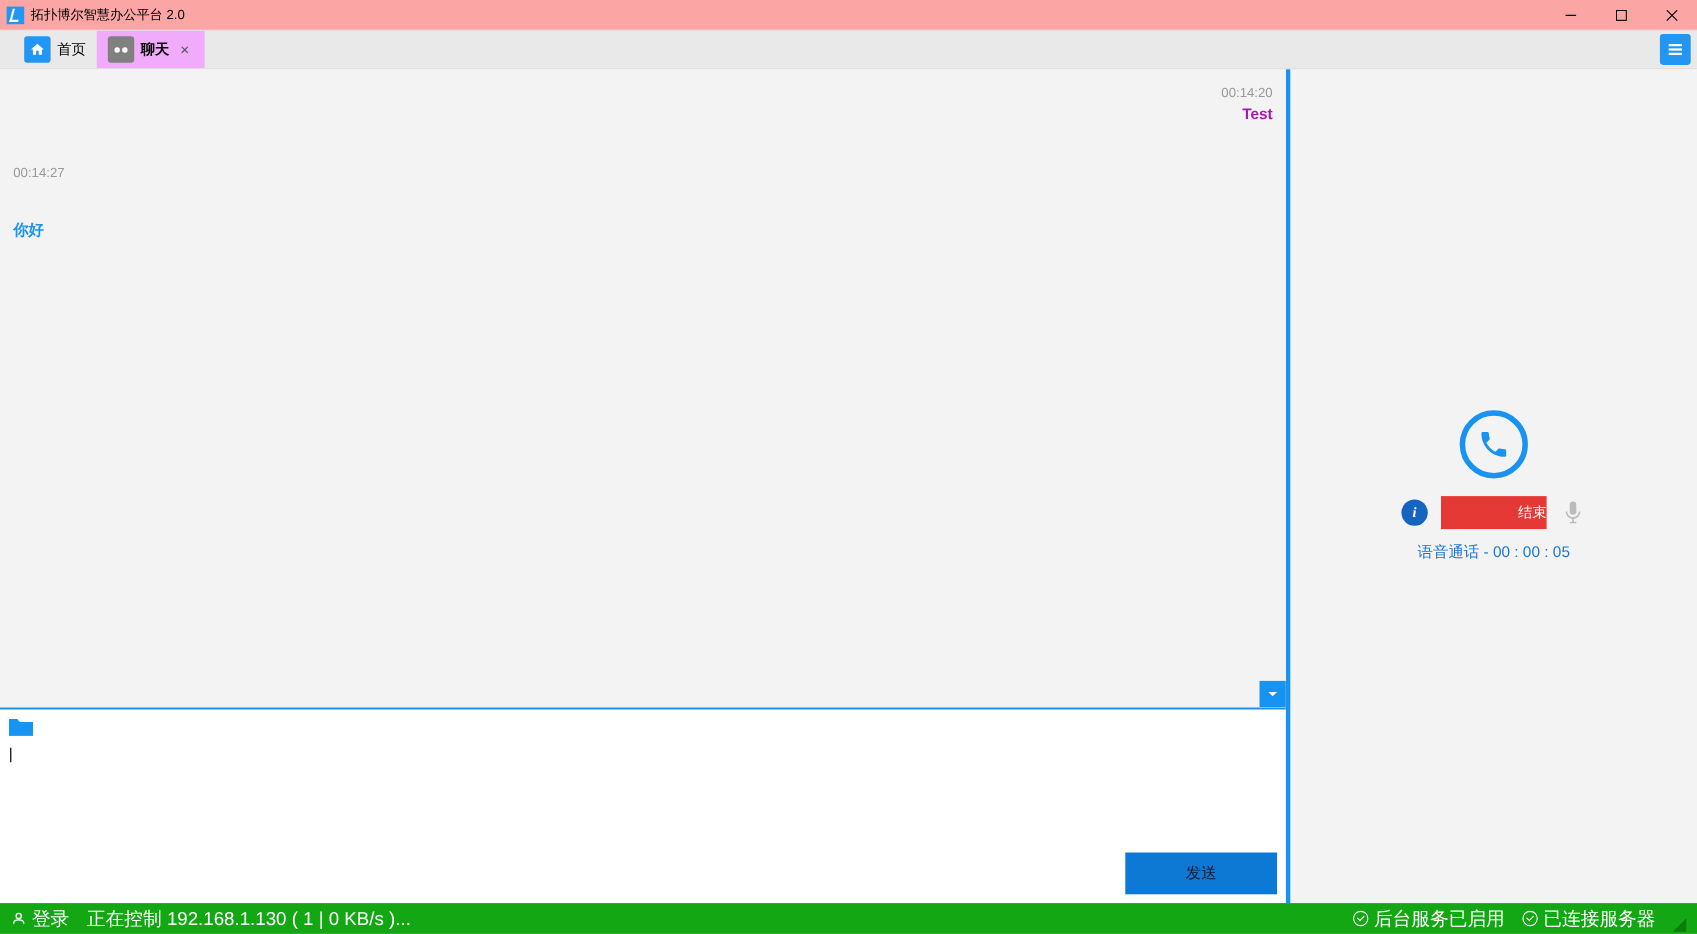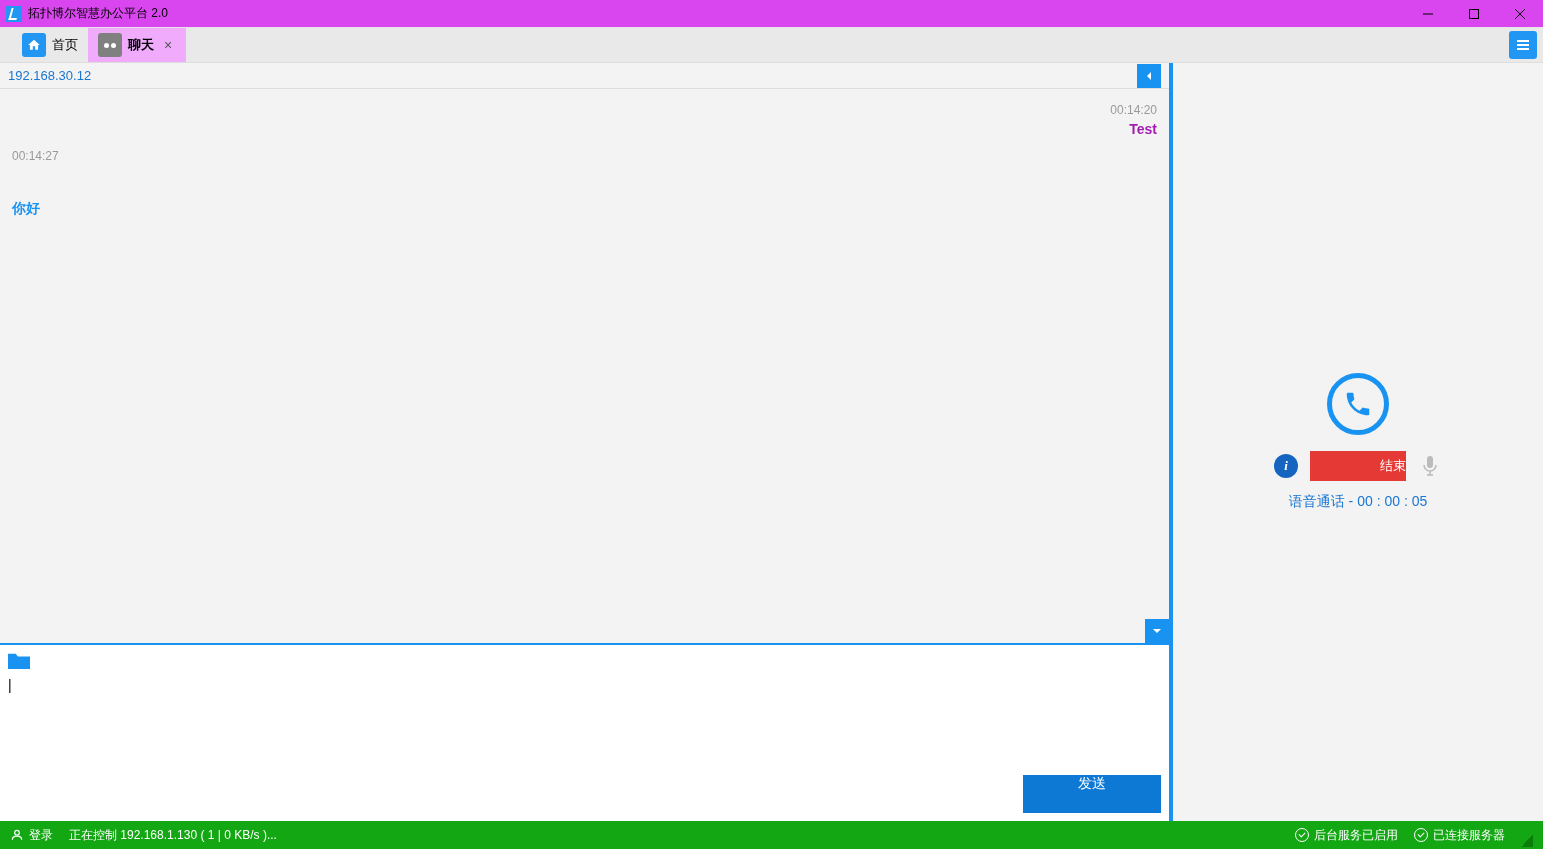--- a/index.html
+++ b/index.html
@@ -9,21 +9,21 @@
       width: 1543px;
       height: 849px;
       overflow: hidden;
       background: #f0f0f0;
       display: flex;
       flex-direction: column;
     }
     
     .titlebar {
       height: 28px;
-      background: #d946ef;
+      background: #fca5a5;
       display: flex;
       align-items: center;
       padding-left: 6px;
       border-bottom: 1px solid #e5e5e5;
     }
     .titlebar .app-icon {
       width: 16px; height: 16px;
       background: #2196f3;
       margin-right: 6px;
       display: inline-flex;
@@ -166,22 +166,22 @@
       flex:1;
       padding: 2px 8px;
       font-size: 14px;
     }
     .send-row {
       display:flex; justify-content:flex-end; padding: 6px 8px 8px;
     }
     .send-btn {
       width: 138px; height: 38px;
       background: #0e78d5;
-      color: #ffffff;
-      display:flex; align-items:flex-start; justify-content:center;
+      color: #0f172a;
+      display:flex; align-items:center; justify-content:center;
       cursor:pointer;
       font-size: 14px;
     }
     
     .call-col {
       width: 374px;
       background: #f3f3f3;
       border-left: 4px solid #1893f2;
       display:flex; flex-direction:column; align-items:center; justify-content:center;
     }
@@ -220,21 +220,21 @@
       color: #1976d2;
       font-size: 14px;
     }
     
     .statusbar {
       height: 28px;
       background: #13a813;
       color: #fff;
       display:flex; align-items:center;
       padding: 0 10px;
-      font-size: 12px;
+      font-size: 17px;
       gap: 16px;
     }
     .statusbar .spacer { flex:1; }
     .status-item { display:flex; align-items:center; gap:5px; }
     .check-circle {
       width:14px; height:14px; border:1.5px solid #fff; border-radius:50%;
       display:inline-flex; align-items:center; justify-content:center;
     }
     .check-circle::after {
       content:""; width:5px; height:3px; border-left:1.5px solid #fff; border-bottom:1.5px solid #fff;
@@ -294,34 +294,26 @@
       <rect x="2" y="3" width="12" height="2" fill="#fff"></rect>
       <rect x="2" y="7" width="12" height="2" fill="#fff"></rect>
       <rect x="2" y="11" width="12" height="2" fill="#fff"></rect>
     </svg>
   </div>
 </div>
 
 <div class="main">
 
   <div class="chat-col">
-    <div class="chat-header">
-      <span class="ip">192.168.30.12</span>
-      <span class="collapse-btn">
-        <svg width="10" height="10" viewBox="0 0 10 10">
-            <path d="M7 1 L3 5 L7 9" fill="#fff"></path>
-          </svg>
-      </span>
-    </div>
     <div class="chat-body">
       <div class="msg msg-right" style="top:14px;">
         <div class="time">00:14:20</div>
         <div class="text">Test</div>
       </div>
-      <div class="msg msg-left" style="top:60px;">
+      <div class="msg msg-left" style="top:87px;">
         <div class="time">00:14:27</div>
         <div class="text">你好</div>
       </div>
       <span class="scroll-down-btn">
         <svg width="10" height="10" viewBox="0 0 10 10">
             <path d="M1 3 L5 7 L9 3" fill="#fff"></path>
           </svg>
       </span>
     </div>
     <div class="chat-input-area">

